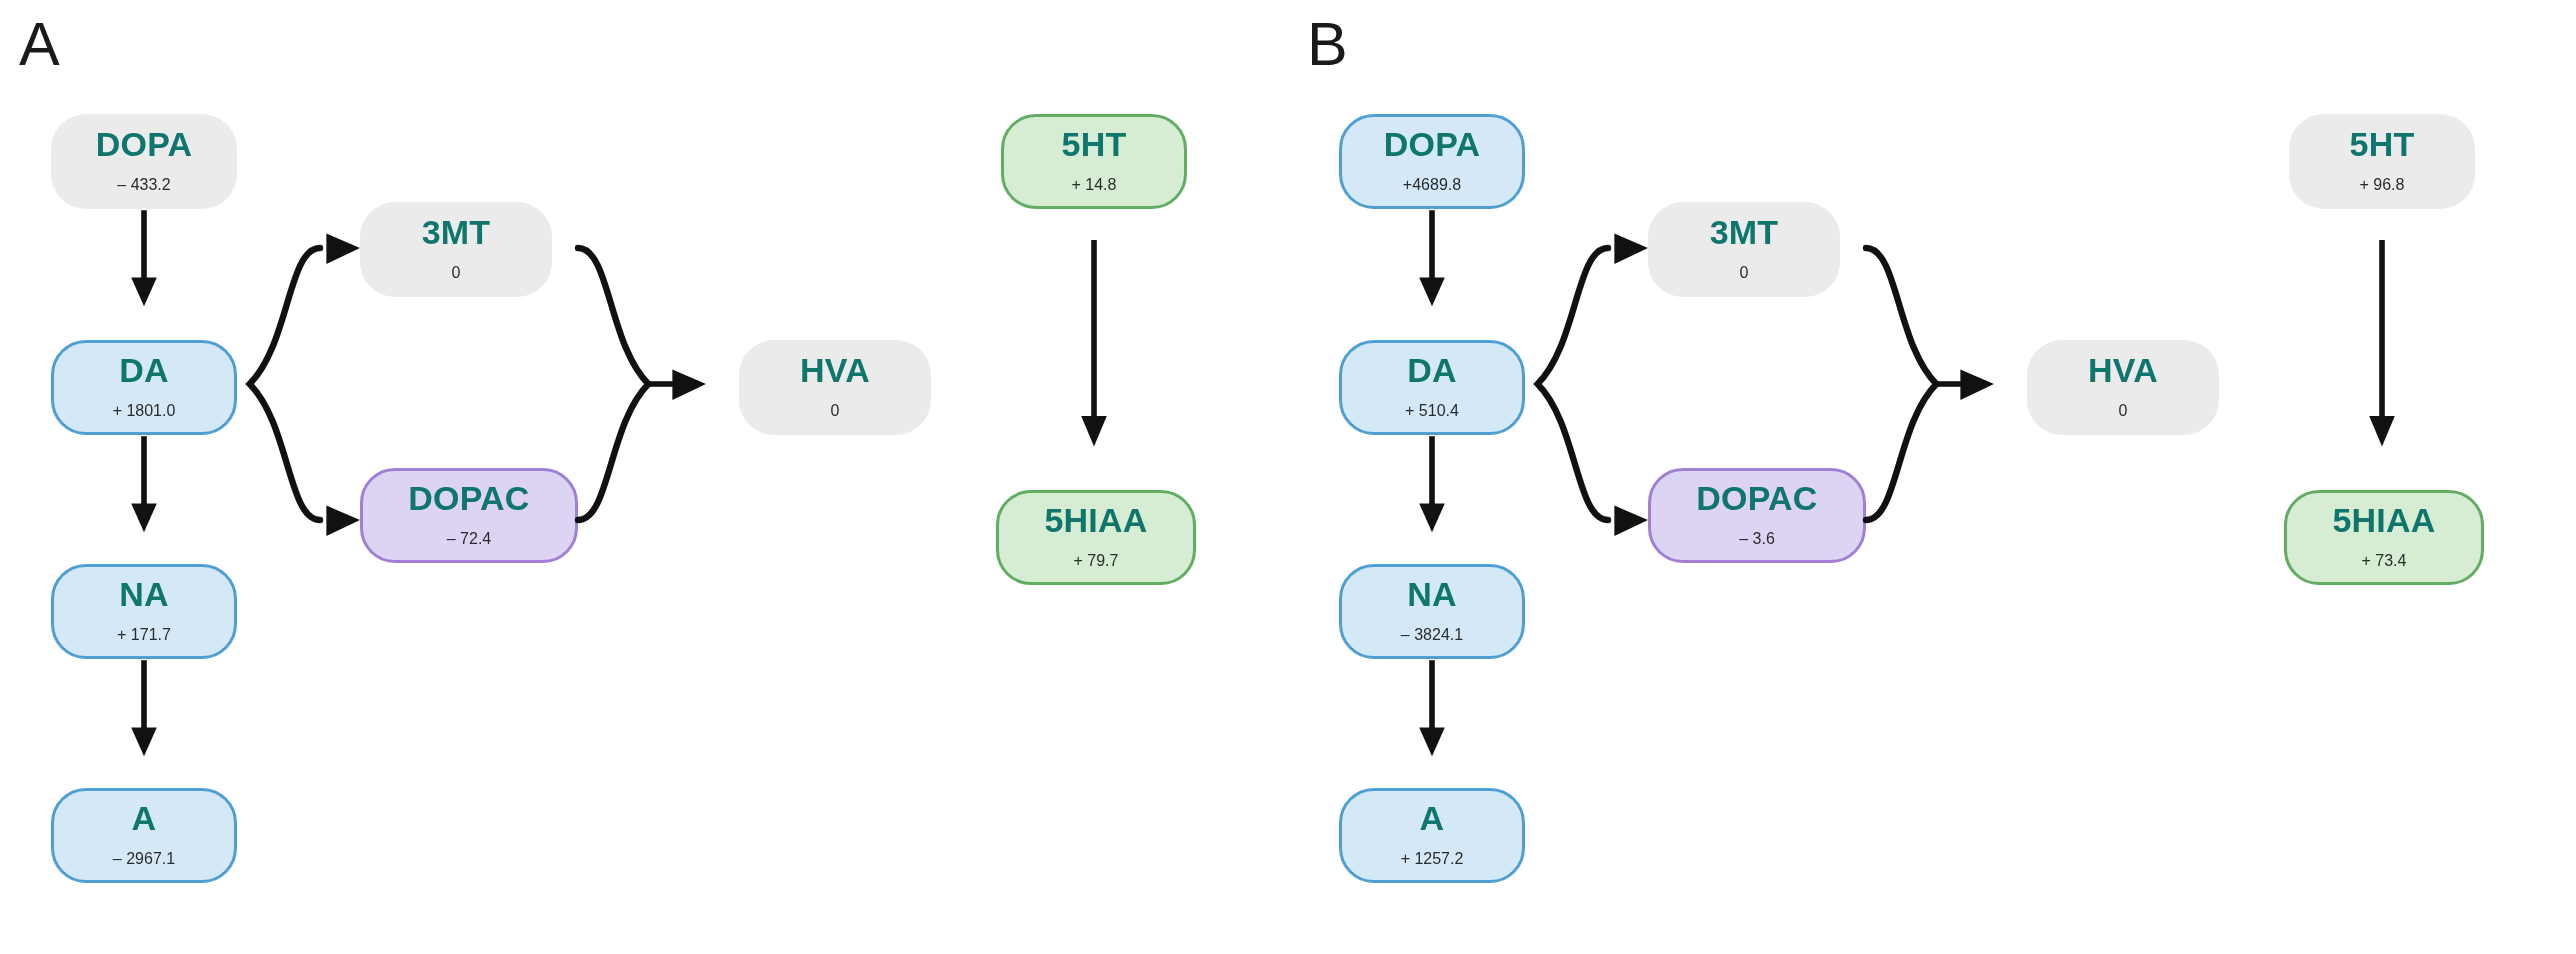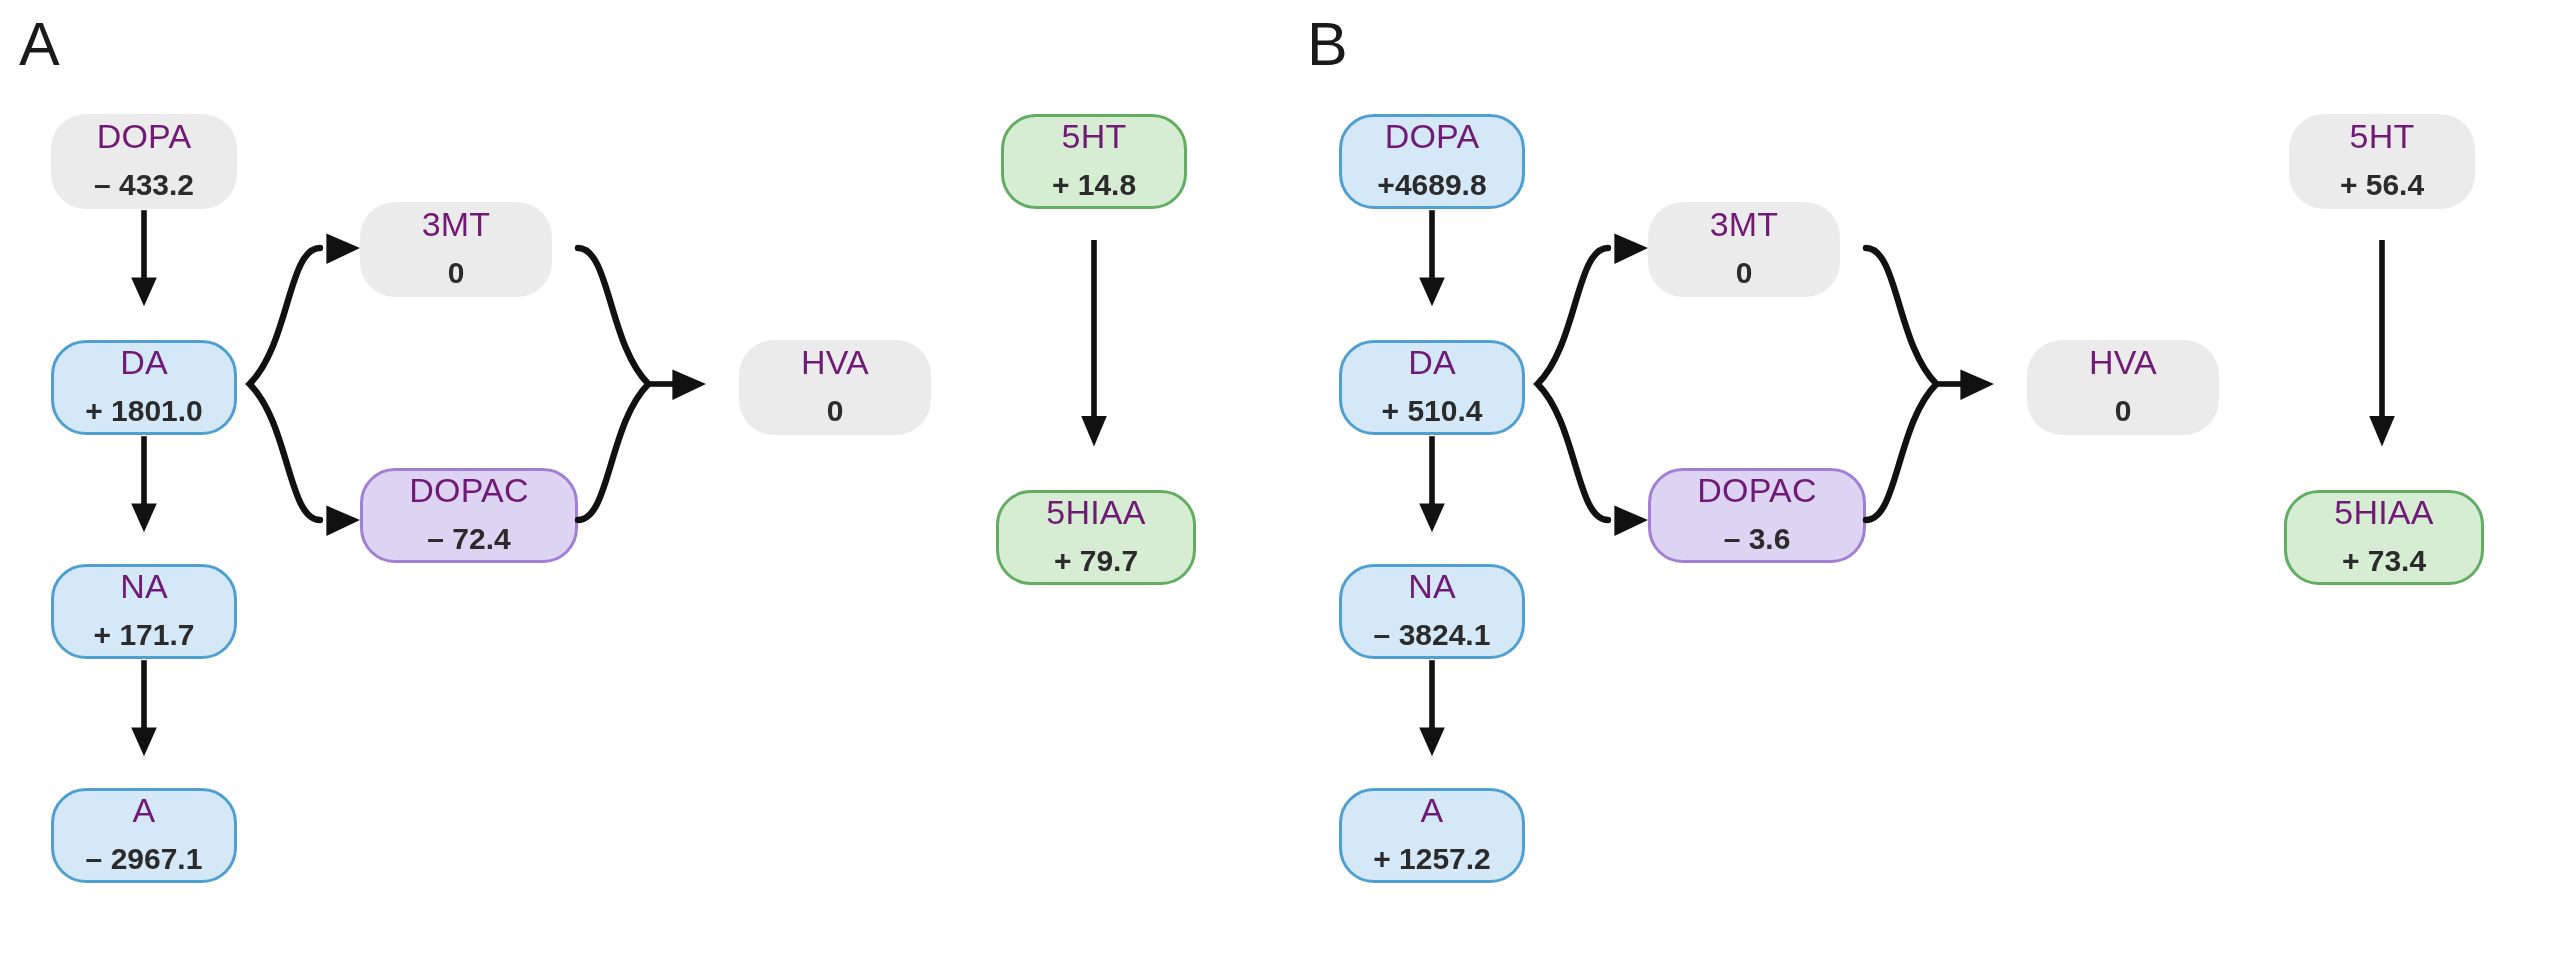--- a/index.html
+++ b/index.html
@@ -31,28 +31,28 @@
     display: flex;
     flex-direction: column;
     align-items: center;
     justify-content: center;
     border-radius: 35px;
     text-align: center;
     padding: 3.2px 8px 6.4px 8px;
   }
   .node .label {
     font-size: 34px;
-    font-weight: 400;
-    color: #701a75;
+    font-weight: 700;
+    color: #0f766e;
     letter-spacing: 0.2px;
     line-height: 1.08;
   }
   .node .value {
-    font-size: 30px;
-    font-weight: 700;
+    font-size: 16px;
+    font-weight: 400;
     color: #2b2b2b;
     line-height: 1.15;
     margin-top: 13px;
   }
   
   .n-gray   { background: #ebebeb; border: none; }
   .n-blue   { background: #d4e8f8; border: 3.2px solid #4f9fd0; }
   .n-purple { background: #ddd4f3; border: 3.2px solid #a07fd4; }
   .n-green  { background: #d6edd4; border: 3.2px solid #63ad63; }
 
@@ -209,21 +209,21 @@
       <line class="arrow-line" x1="88" y1="200" x2="122" y2="200"></line>
     </svg>
 
     <div class="node n-gray" style="left:739px; top:340px; width:192px; height:95px;">
       <span class="label">HVA</span>
       <span class="value">0</span>
     </div>
 
     <div class="node n-gray" style="left:1001px; top:114px; width:186px; height:95px;">
       <span class="label">5HT</span>
-      <span class="value">+ 56.4</span>
+      <span class="value">+ 96.8</span>
     </div>
 
     <svg class="arrow-svg" style="left:1070px; top:240px; width:48px; height:208px;" viewBox="0 0 60 260" width="48" height="208">
       <line class="arrow-line" x1="30" y1="0" x2="30" y2="230"></line>
       <polygon points="30,258 14,220 46,220" fill="#111"></polygon>
     </svg>
 
     <div class="node n-green" style="left:996px; top:490px; width:200px; height:95px;">
       <span class="label">5HIAA</span>
       <span class="value">+ 73.4</span>

